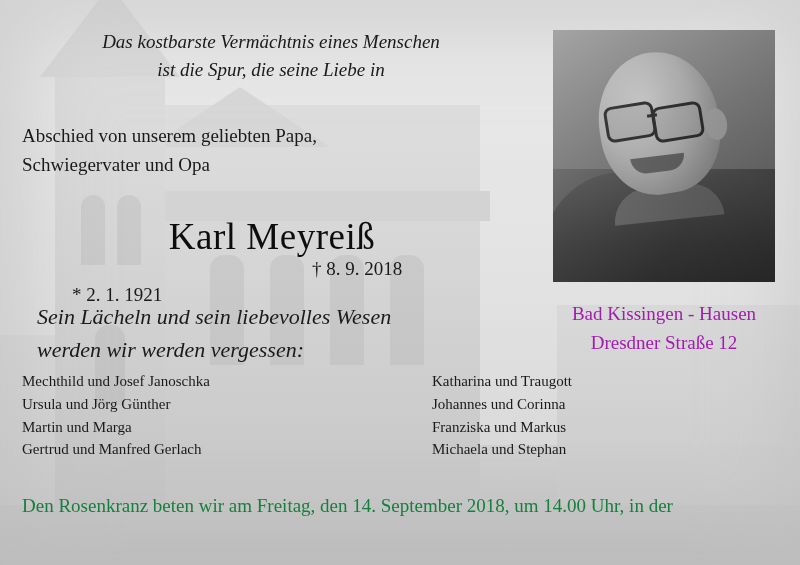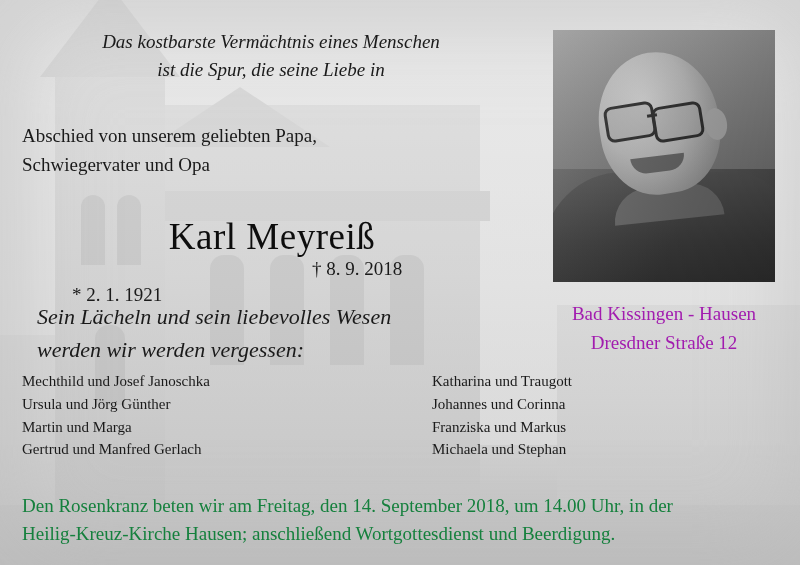--- a/index.html
+++ b/index.html
@@ -396,17 +396,16 @@
       <div class="col-right">
         <div>Katharina und Traugott</div>
         <div>Johannes und Corinna</div>
         <div>Franziska und Markus</div>
         <div>Michaela und Stephan</div>
       </div>
     </div>
 
     <div class="closing">
       <div>Den Rosenkranz beten wir am Freitag, den 14. September 2018, um 14.00 Uhr, in der</div>
-      <div>Heilig-Kreuz-Kirche Hausen; anschließend Wortgottesdienst und Beerdigung.</div>
     </div>
 
   </div>
 </div>
 
 </body></html>

